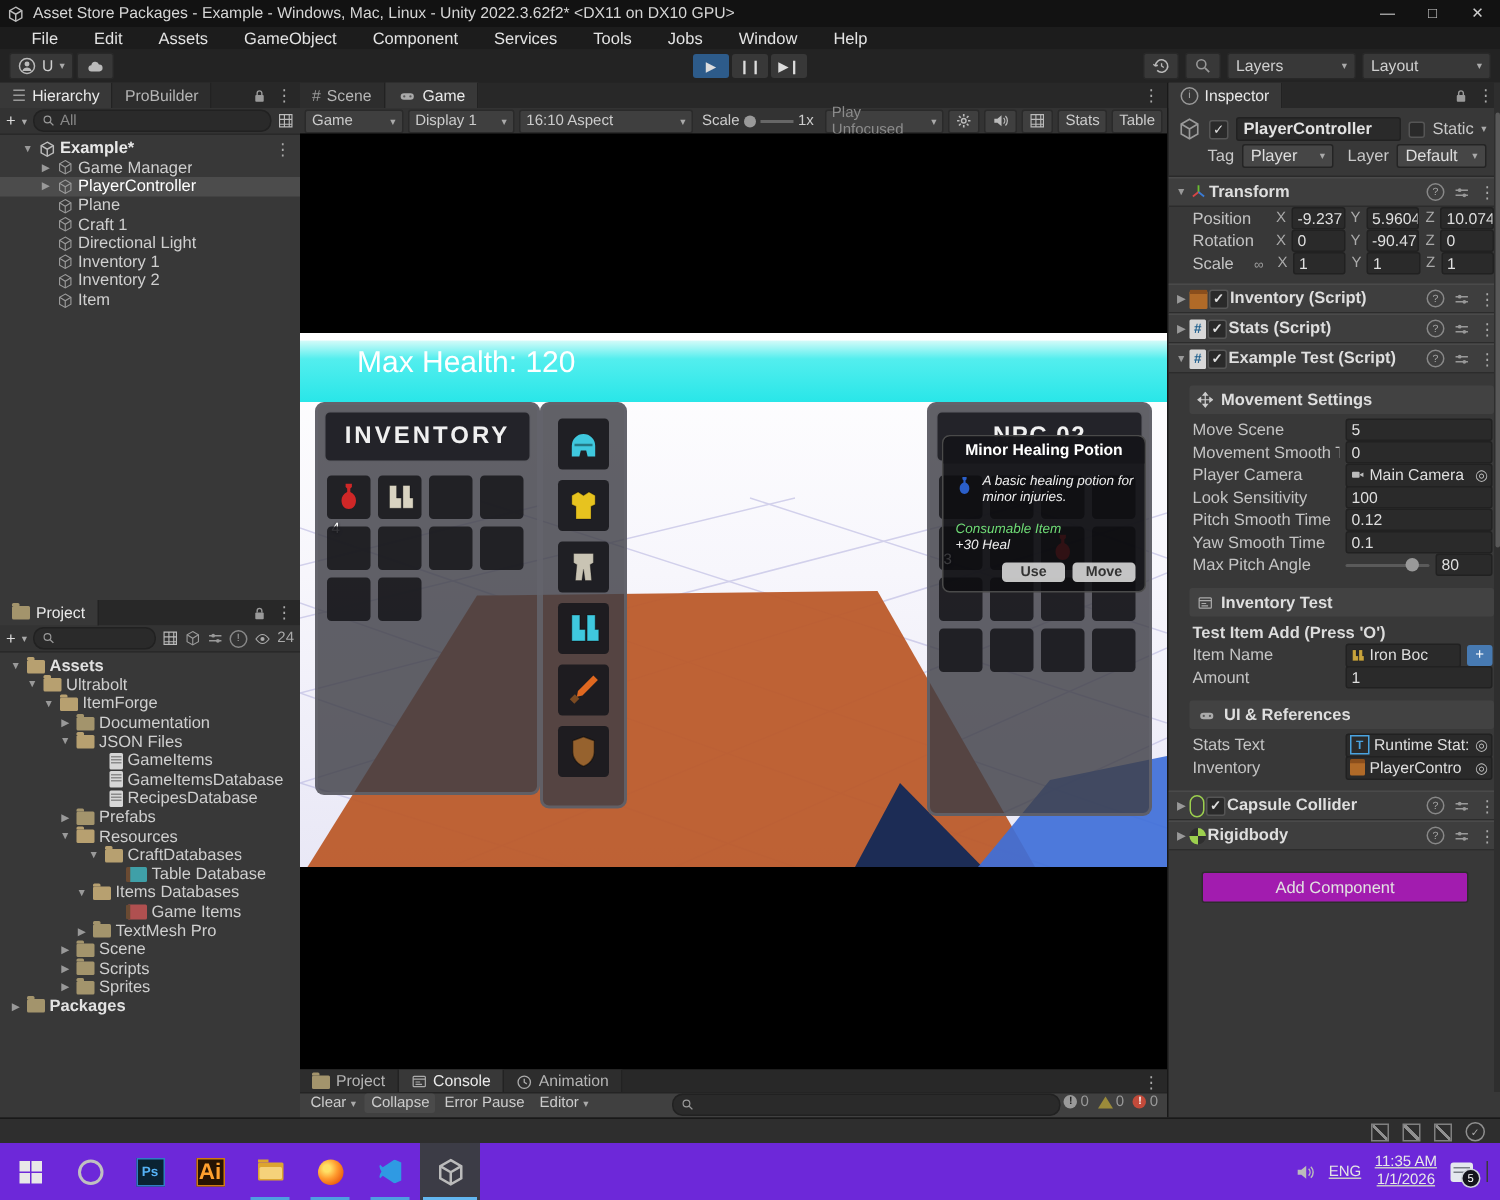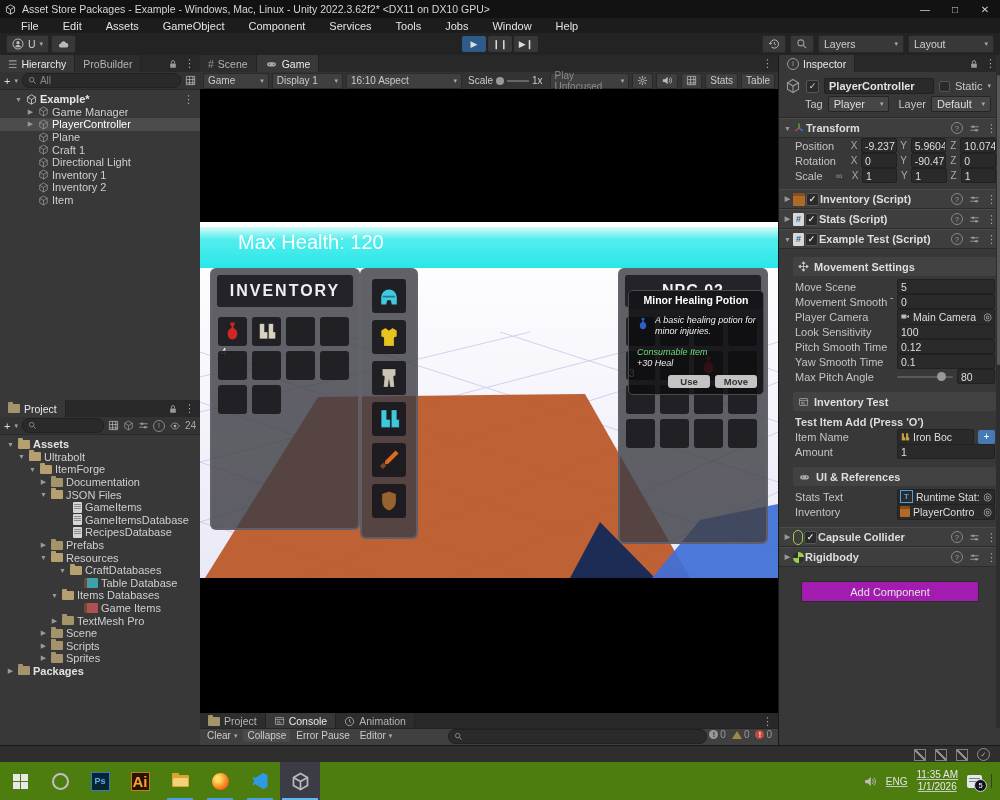--- a/index.html
+++ b/index.html
@@ -115,21 +115,21 @@
   .chest-ic{width:12px;height:10px;background:#b06a28;border-radius:1px;border-top:3px solid #8a4e1c;flex:none;}
   .capsule-ic{width:8px;height:13px;border:1.5px solid #9ccf4e;border-radius:5px;flex:none;}
   .rigid-ic{width:11px;height:11px;border-radius:50%;background:conic-gradient(#9ccf4e 0 25%,#2f2f2f 25% 50%,#9ccf4e 50% 75%,#2f2f2f 75%);flex:none;}
   .tticon{width:11px;height:11px;background:#2a2a2a;border:1px solid #4aa3e0;color:#4aa3e0;font-size:8px;font-weight:bold;display:flex;align-items:center;justify-content:center;flex:none;}
   .plusbtn{width:17px;height:14px;background:#477ab2;border-radius:2px;color:#fff;display:flex;align-items:center;justify-content:center;font-size:10px;flex:none;}
   
   #statusbar{position:absolute;top:745px;left:0;right:0;height:17px;background:#2e2e2e;border-top:1px solid #191919;}
   .tray-top{position:absolute;right:10px;top:2px;display:flex;gap:9px;align-items:center;}
   .tray-ico{width:10px;height:10px;border:1px solid #808080;background:linear-gradient(45deg,transparent 42%,#909090 42%,#909090 58%,transparent 58%);}
   .tray-circ{width:11px;height:11px;border:1px solid #909090;border-radius:50%;color:#aaa;font-size:7px;display:flex;align-items:center;justify-content:center;}
-  #taskbar{position:absolute;top:762px;left:0;right:0;height:38px;background:#4d7c0f;display:flex;align-items:center;}
+  #taskbar{position:absolute;top:762px;left:0;right:0;height:38px;background:#6d28d9;display:flex;align-items:center;}
   .tb-app{width:40px;height:38px;display:flex;align-items:center;justify-content:center;position:relative;flex:none;}
   .tb-app.open:after{content:"";position:absolute;bottom:0;left:7px;right:7px;height:2px;background:#4f9fe0;}
   .tb-app.active{background:#3c3c46;}
   .tb-app.active:after{left:2px;right:2px;background:#63b6f0;}
   .win-logo{display:grid;grid-template-columns:7px 7px;grid-template-rows:7px 7px;gap:1px;}
   .win-logo span{background:#e8e8e8;}
   .search-ring{width:13px;height:13px;border:2px solid #c0c0c0;border-radius:50%;}
   .ps-ic{width:17px;height:17px;background:#0a2333;border:1px solid #2f7dc4;color:#55b2f5;font-size:9px;font-weight:bold;display:flex;align-items:center;justify-content:center;}
   .ai-ic{width:17px;height:17px;background:#271303;border:1px solid #d07a12;color:#ff9f2e;font-size:15px;font-weight:bold;display:flex;align-items:center;justify-content:center;}
   .exp-ic{position:relative;width:17px;height:12px;background:#dca430;border-radius:1px;}

